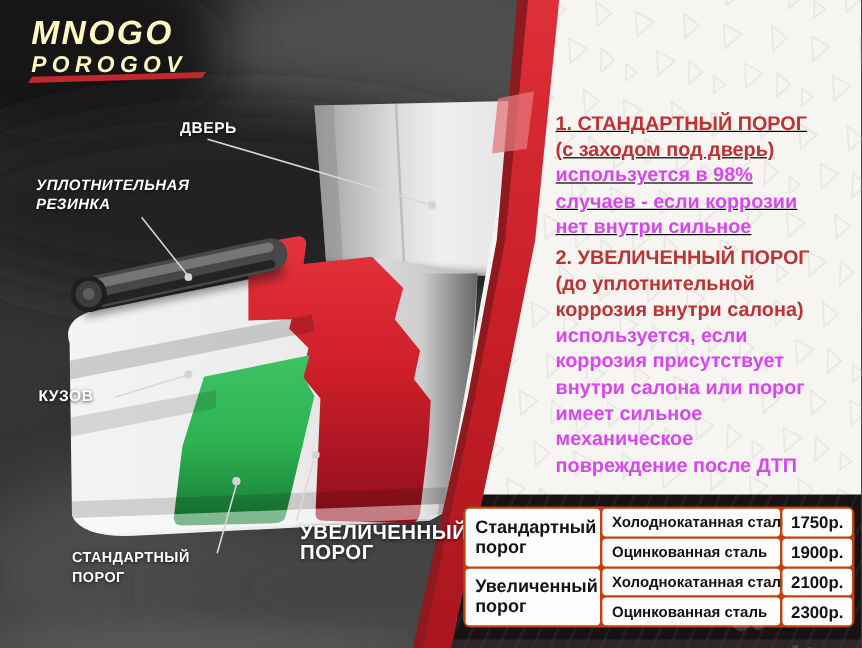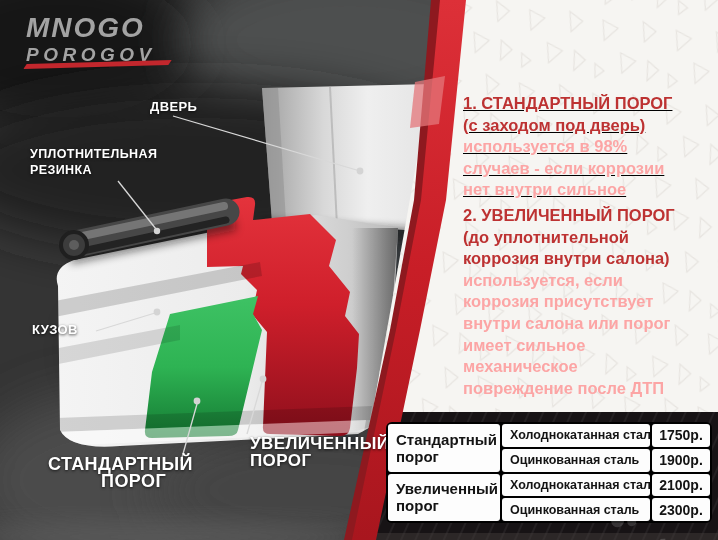--- a/index.html
+++ b/index.html
@@ -1,51 +1,51 @@
 <!DOCTYPE html>
 <html><head>
 <meta charset="utf-8">
 <style>
   html,body{margin:0;padding:0;background:#000;}
   #stage{position:relative;width:718px;height:540px;overflow:hidden;
          font-family:"Liberation Sans",sans-serif;background:#2e2e2e;}
   #scene{position:absolute;left:0;top:0;}
 
   
-  .logo{position:absolute;left:26px;top:14px;color:#a3a3a3;font-style:italic;font-weight:bold;line-height:1;}
+  .logo{position:absolute;left:26px;top:14px;color:#fef9c3;font-style:italic;font-weight:bold;line-height:1;}
   .logo .l1{font-size:28px;letter-spacing:2px;}
   .logo .l2{font-size:19px;letter-spacing:4.5px;margin-top:3px;}
   .logo-swoosh{position:absolute;left:25px;top:62px;width:145px;height:5px;background:#c2272d;
                transform:rotate(-1.6deg) skewX(-35deg);}
 
   
   .dlabel{position:absolute;color:#fff;font-weight:bold;letter-spacing:.4px;
           text-shadow:0 1px 3px rgba(0,0,0,.7);line-height:16px;font-size:12.5px;}
   .lab-door{left:150px;top:99px;font-size:13px;}
-  .lab-seal{left:30px;top:146px;}
+  .lab-seal{left:30px;top:146px;font-style:italic;}
   .lab-body{left:32px;top:322px;font-size:13px;}
-  .lab-standard{left:48px;top:456px;width:118px;text-align:right;font-size:18px;line-height:16.5px;}
+  .lab-standard{left:60px;top:456px;width:118px;font-size:12px;line-height:16.5px;}
   .lab-increased{left:250px;top:436px;font-size:17px;line-height:16.5px;}
   .dlabel span{display:block;}
 
   
   .heading{position:absolute;right:11px;top:33px;text-align:right;font-weight:bold;
            font-size:20.5px;line-height:22.5px;letter-spacing:.2px;}
   .heading .h1{color:#bd3232;}
   .heading .h2{color:#191919;}
   .info{position:absolute;left:463px;width:250px;font-weight:bold;font-size:16.5px;line-height:21.6px;}
   .info-1{top:93px;text-decoration:underline;}
   .info-2{top:205px;}
   .info .red{color:#bd3232;display:block;}
-  .info .blk{color:#fca5a5;display:block;}
+  .info .blk{color:#d946ef;display:block;}
 
   
   .ptable{position:absolute;left:386px;top:422px;display:grid;
           grid-template-columns:112px 148px 58px;grid-auto-rows:22.8px;gap:2px;
-          background:#000000;padding:2px;border-radius:6px;}
+          background:#c2410c;padding:2px;border-radius:6px;}
   .ptable .cell{background:#fdfdfd;border-radius:3px;display:flex;align-items:center;
                 color:#141414;font-weight:bold;}
   .cell.cat{grid-row:span 2;font-size:15px;line-height:17px;padding-left:8px;}
   .cell.mat{font-size:12.5px;padding-left:8px;white-space:nowrap;}
   .cell.prc{font-size:14px;justify-content:center;}
 
   
   .watermark{position:absolute;left:612px;top:492px;color:rgba(255,255,255,0.17);
              font-size:35px;font-weight:bold;transform:rotate(-4deg);letter-spacing:1px;}
   .watermark .dot{display:inline-block;background:rgba(255,255,255,0.14);border-radius:50%;}

